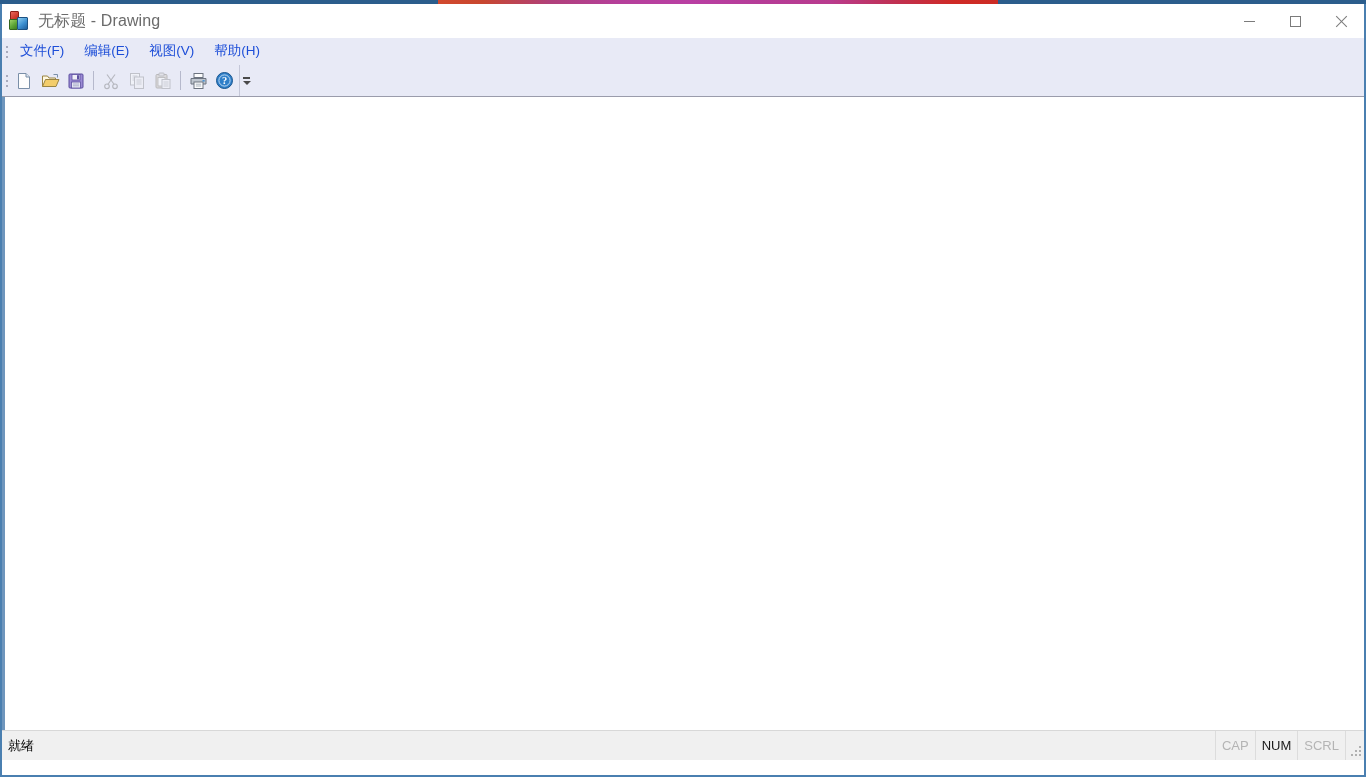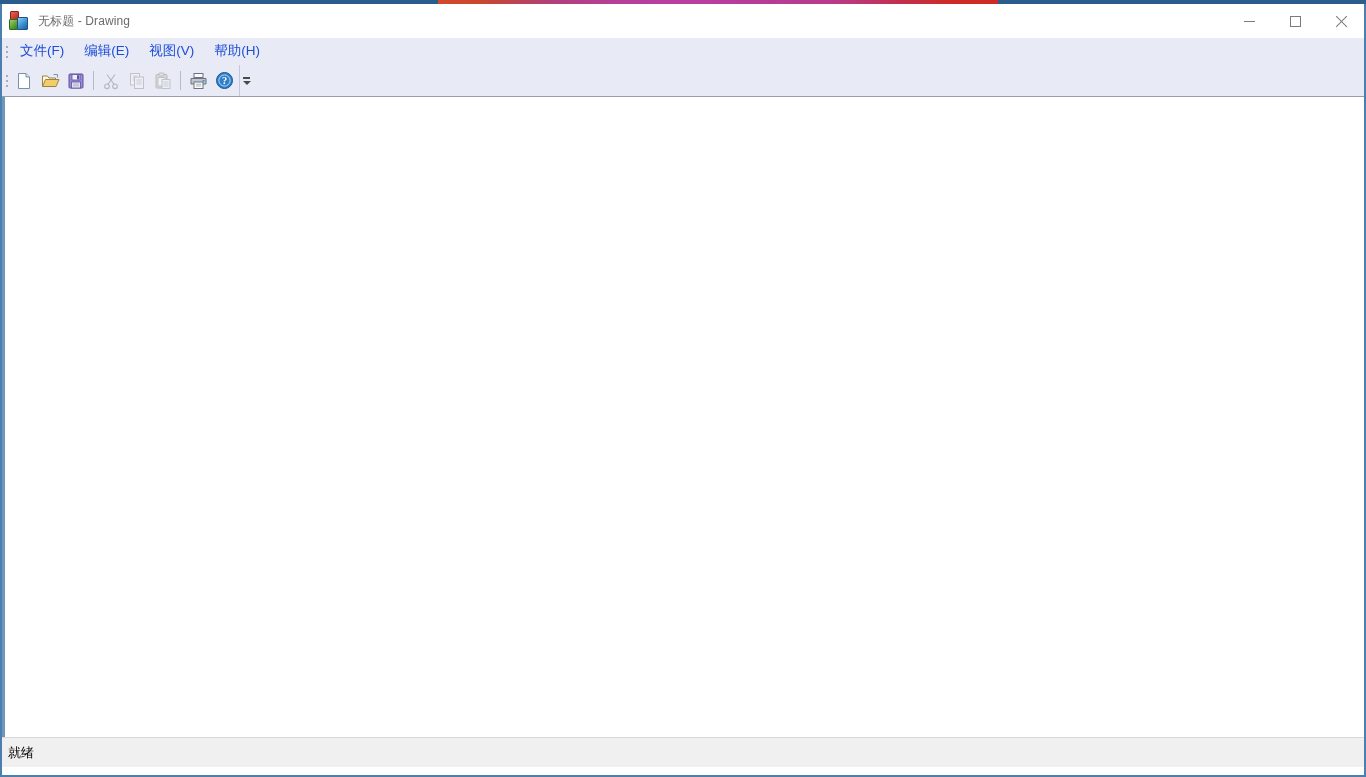--- a/index.html
+++ b/index.html
@@ -95,21 +95,21 @@
     box-sizing: border-box;
   }
   .title-icon .blk-blue {
     left: 8px; top: 6px; width: 11px; height: 13px;
     background: linear-gradient(140deg, #8ecdf0 0%, #3b8fd0 55%, #1f5f9c 100%);
     border: 1px solid #1b5183;
     box-sizing: border-box;
   }
   .title-text {
     margin-left: 9px;
-    font-size: 12px;
+    font-size: 16px;
     color: #6b6b6b;
     letter-spacing: 0.1px;
     white-space: nowrap;
   }
 
   .win-buttons {
     position: absolute;
     top: 4px;
     right: 2px;
     height: 34px;
@@ -267,21 +267,21 @@
   }
   .canvas {
     width: 100%;
     height: 100%;
     background: #ffffff;
   }
 
   
   .statusbar {
     position: absolute;
-    bottom: 10px;
+    bottom: 17px;
     left: 2px;
     width: 1362px;
     height: 30px;
     background: #f0f0f0;
     border-top: 1px solid #d8d8d8;
     box-sizing: border-box;
     display: flex;
     align-items: center;
     z-index: 16;
   }
@@ -473,15 +473,28 @@
     </div>
   </div>
   <div class="toolbar-shadow"></div>
 
   <div class="client-area">
     <div class="canvas"></div>
   </div>
 
   <div class="statusbar">
     <div class="status-text">就绪</div>
+    <div class="status-right">
+      <div class="status-pane">CAP</div>
+      <div class="status-pane active">NUM</div>
+      <div class="status-pane">SCRL</div>
+      <div class="status-grip">
+        <i></i>
+          <i></i>
+          <i></i>
+          <i></i>
+          <i></i>
+          <i></i>
+      </div>
+    </div>
   </div>
 
 </div>
 
 </body></html>

